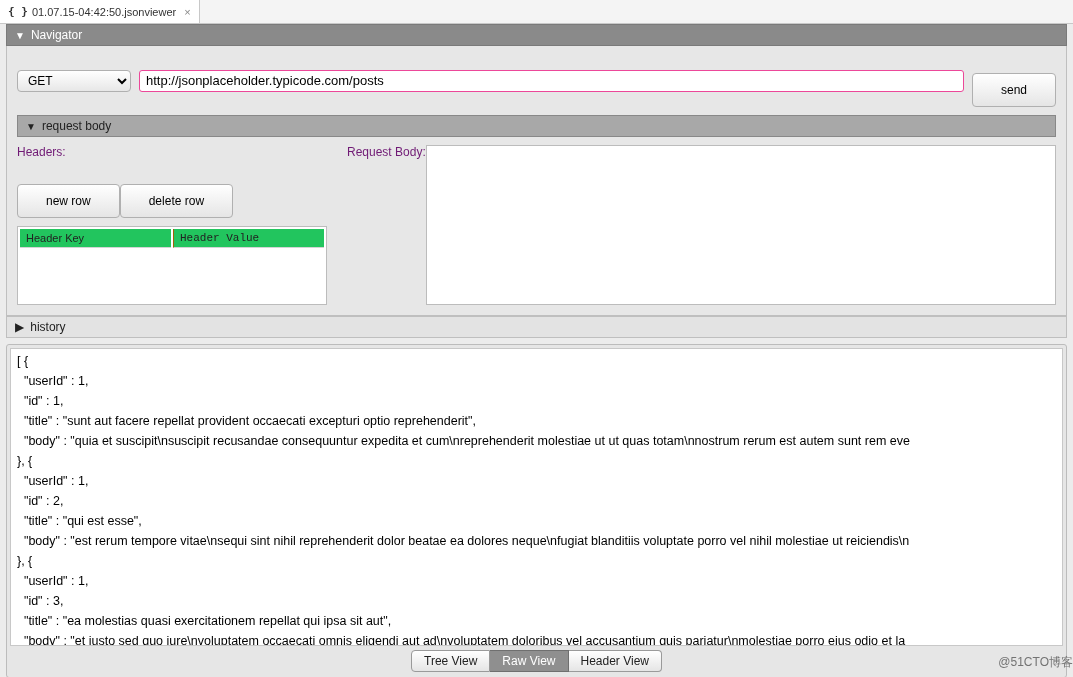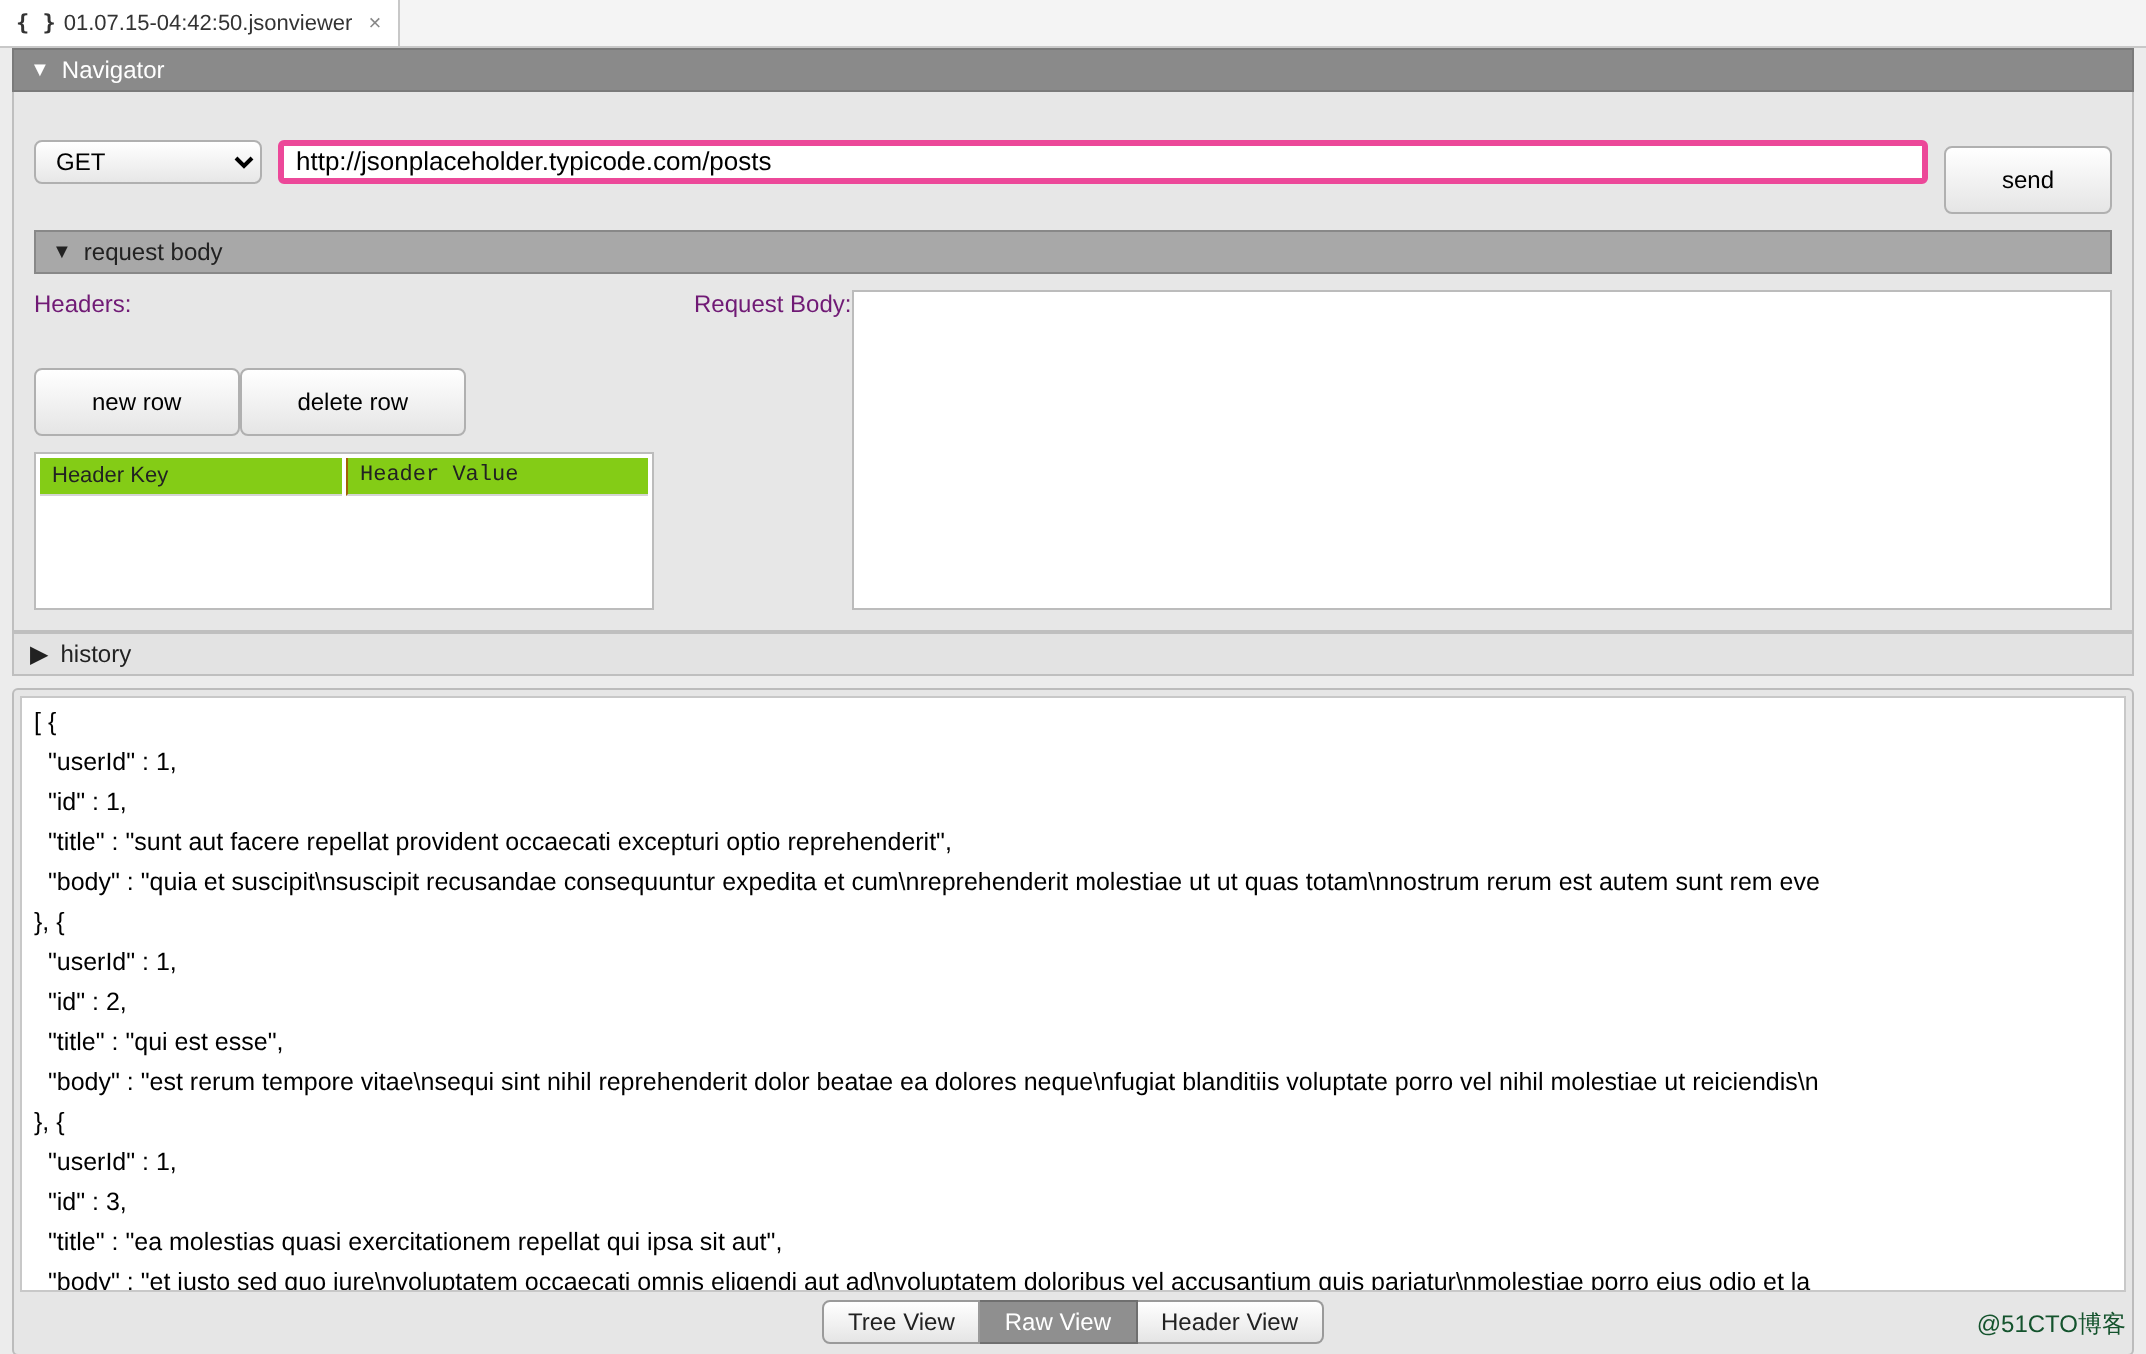--- a/index.html
+++ b/index.html
@@ -9,41 +9,41 @@
   .tab .brace { font-weight:bold; font-family: monospace; }
   .tab .close { color:#888; margin-left:4px; font-size:11px;}
   .panel { margin: 0 6px 6px 6px; border: 0; }
   .section-hdr { background: #989898; color:#fff; font-size:12px; padding:3px 8px; display:flex; align-items:center; gap:6px; border:1px solid #7a7a7a;}
   .section-hdr.dark { background:#8a8a8a;}
   .section-hdr .tri { font-size:10px; }
   .section-hdr.sub { background:#a8a8a8; color:#222; border:1px solid #888;}
   .nav-body { background:#e7e7e7; border:1px solid #bfbfbf; border-top:none; padding:8px 10px 10px 10px;}
   .urlrow { display:flex; gap:8px; align-items:center; margin-bottom:8px;}
   select.method { width:114px; height:22px; border:1px solid #b0b0b0; border-radius:4px; background:linear-gradient(#ffffff,#e7e7e7); padding:0 6px; font-size:12px;}
-  input.url { flex:1; height:22px; border:3px solid #ec4899; border-radius:3px; padding:0 6px; font-size:13px; background:#fff;}
+  input.url { flex:1; height:22px; border:1px solid #ec4899; border-radius:3px; padding:0 6px; font-size:13px; background:#fff;}
   button.send, button.btn { height:34px; border:1px solid #b0b0b0; border-radius:4px; background:linear-gradient(#ffffff,#e5e5e5); padding:0 28px; font-size:12px; cursor:pointer;margin-top:19px;}
   .req-inner { display:flex; gap:20px; padding:8px 0 0 0;}
   .headers-col { width:310px; }
   .lbl { font-size:12px; color:#701a75; margin-bottom:6px; display:block;}
   .btnrow { display:flex; margin-bottom:8px;}
   .headers-table { width:100%; border:1px solid #bcbcbc; background:#fff; height:76px; }
-  .headers-table th { font-weight:normal; text-align:left; font-size:11px; padding:3px 6px; border-bottom:1px solid #d4d4d4; background:#84cc16;}
+  .headers-table th { font-weight:normal; text-align:left; font-size:11px; padding:3px 6px; border-bottom:1px solid #d4d4d4; background:#22c55e;}
   .headers-table th + th { border-left:1px solid #a16207;font-family:Liberation Mono, monospace;}
   .reqbody-col { flex:1; display:flex; flex-direction:row;}
   textarea.reqbody { flex:1; min-height:110px; border:1px solid #bcbcbc; background:#fff; resize:none; padding:4px; font-family:inherit;}
   .history-hdr { background:#e3e3e3; color:#222; border:1px solid #bfbfbf; padding:3px 8px; display:flex; align-items:center; gap:6px; margin-top:0;}
   .response-wrap { margin:6px; border:1px solid #bcbcbc; border-radius:3px; background:#e6e6e6; padding:3px;}
   .response { background:#fff; border:1px solid #c8c8c8; height:298px; overflow:hidden; font-family: "Lucida Grande", Arial, sans-serif; font-size:12.5px; line-height:20px; padding:2px 6px; white-space:pre; color:#000;}
   .viewtabs { display:flex; justify-content:center; padding:4px 0 2px 0;}
   .segbtn { border:1px solid #9a9a9a; background:linear-gradient(#ffffff,#e5e5e5); padding:3px 12px; font-size:12px; cursor:pointer;}
   .segbtn:first-child{ border-radius:4px 0 0 4px;}
   .segbtn:last-child{ border-radius:0 4px 4px 0;}
   .segbtn + .segbtn { border-left:none;}
   .segbtn.active { background:#8f8f8f; color:#fff; border-color:#6f6f6f;}
-  .watermark { position:fixed; right:10px; bottom:6px; color:#14532d; font-size:12px;text-align:center;}
+  .watermark { position:fixed; right:0; bottom:6px; color:#737373; font-size:12px;text-align:center;}
 </style>
 </head>
 <body>
 
 <div class="tabbar">
   <div class="tab">
     <span class="brace">{ }</span>
     <span>01.07.15-04:42:50.jsonviewer</span>
     <span class="close">×</span>
   </div>

